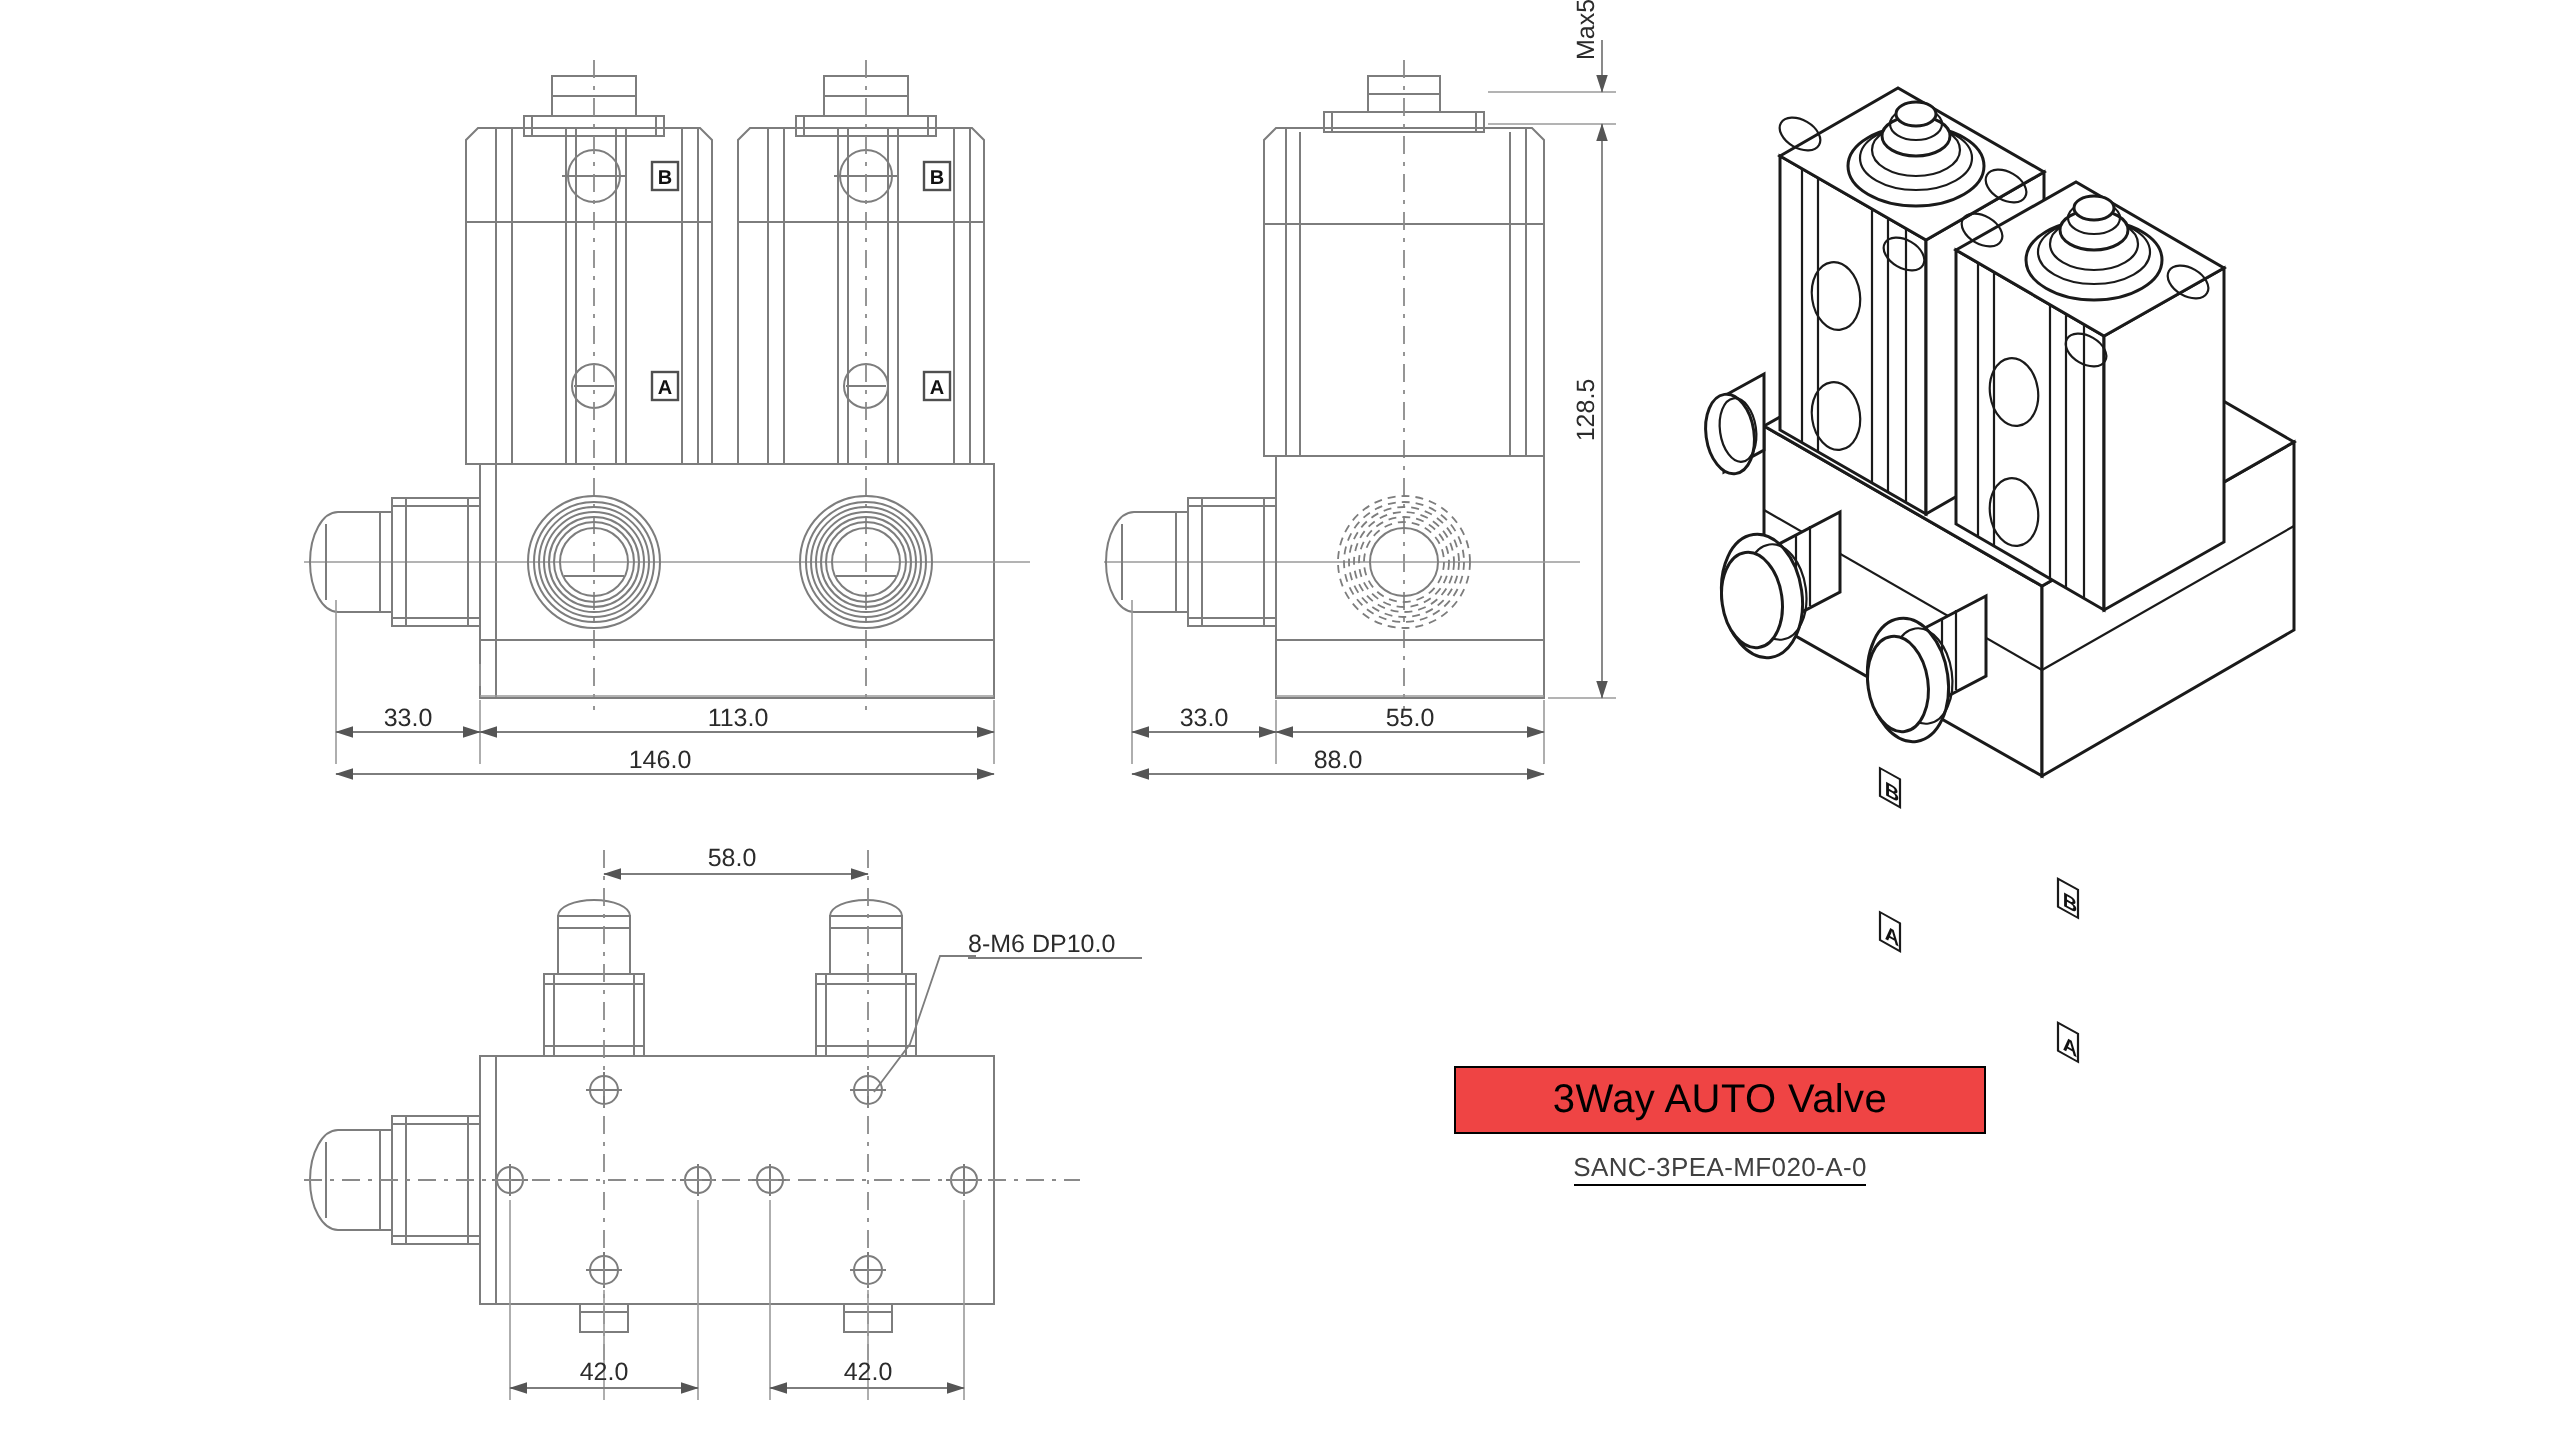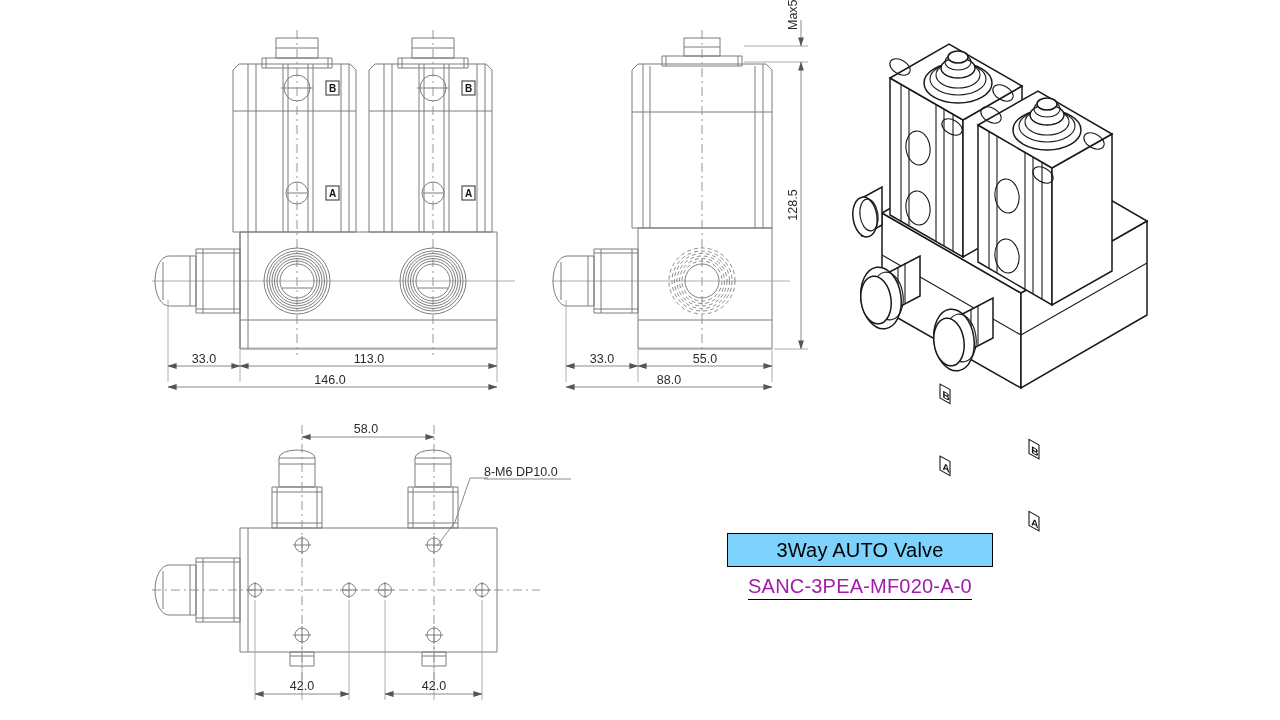--- a/index.html
+++ b/index.html
@@ -32,40 +32,40 @@
     position: absolute;
     left: 727px;
     top: 533px;
     width: 266px;
     height: 34px;
     border: 1.6px solid #000;
     box-sizing: border-box;
     display: flex;
     align-items: center;
     justify-content: center;
-    background: #7dd3fc;
+    background: #ef4444;
   }
   .title-block-text {
     font-size: 20px;
     letter-spacing: 0.2px;
     color: #000;
     white-space: nowrap;
   }
   .part-number {
     position: absolute;
     left: 727px;
     top: 575px;
     width: 266px;
     text-align: center;
   }
   .part-number-text {
     display: inline-block;
-    font-size: 20px;
+    font-size: 13px;
     letter-spacing: 0.2px;
-    color: #a21caf;
+    color: #404040;
     border-bottom: 1.6px solid #000;
     padding-bottom: 1px;
     white-space: nowrap;
   }
 </style>
 </head>
 <body>
 
 <div id="sheet">
 

